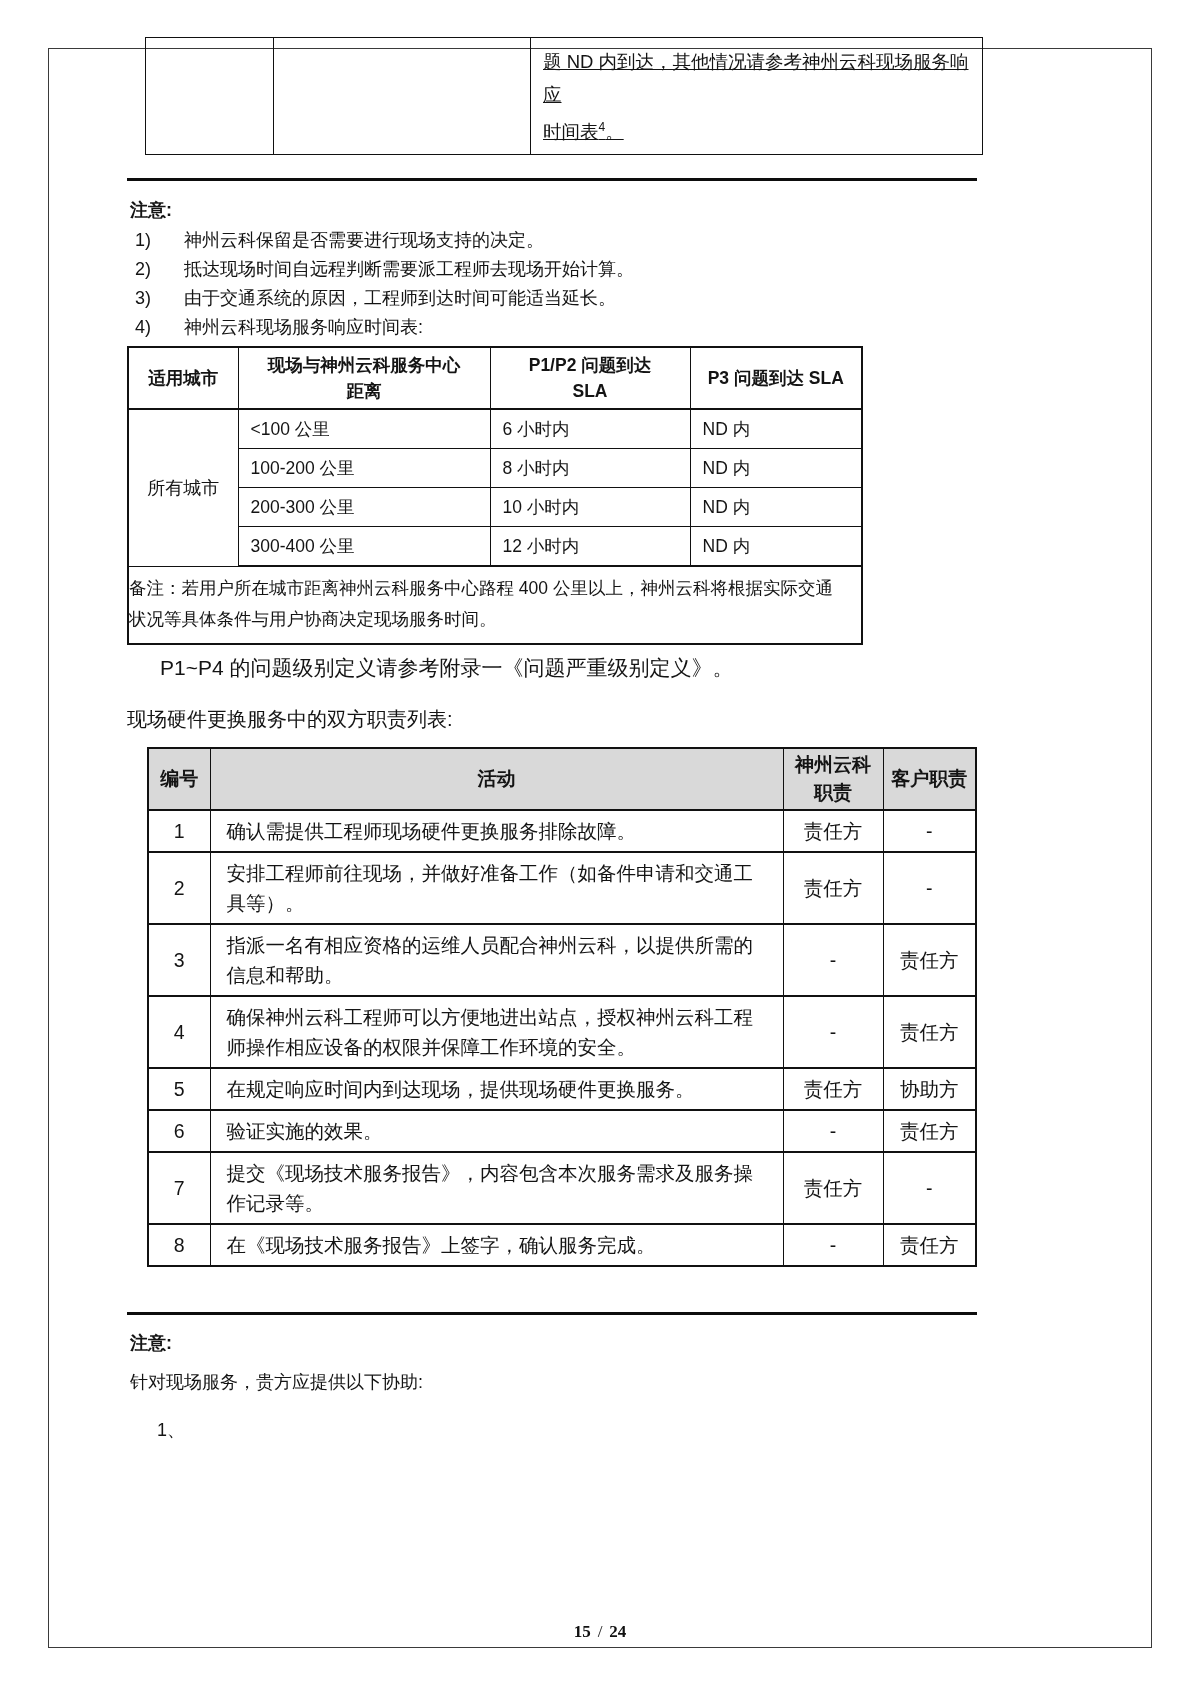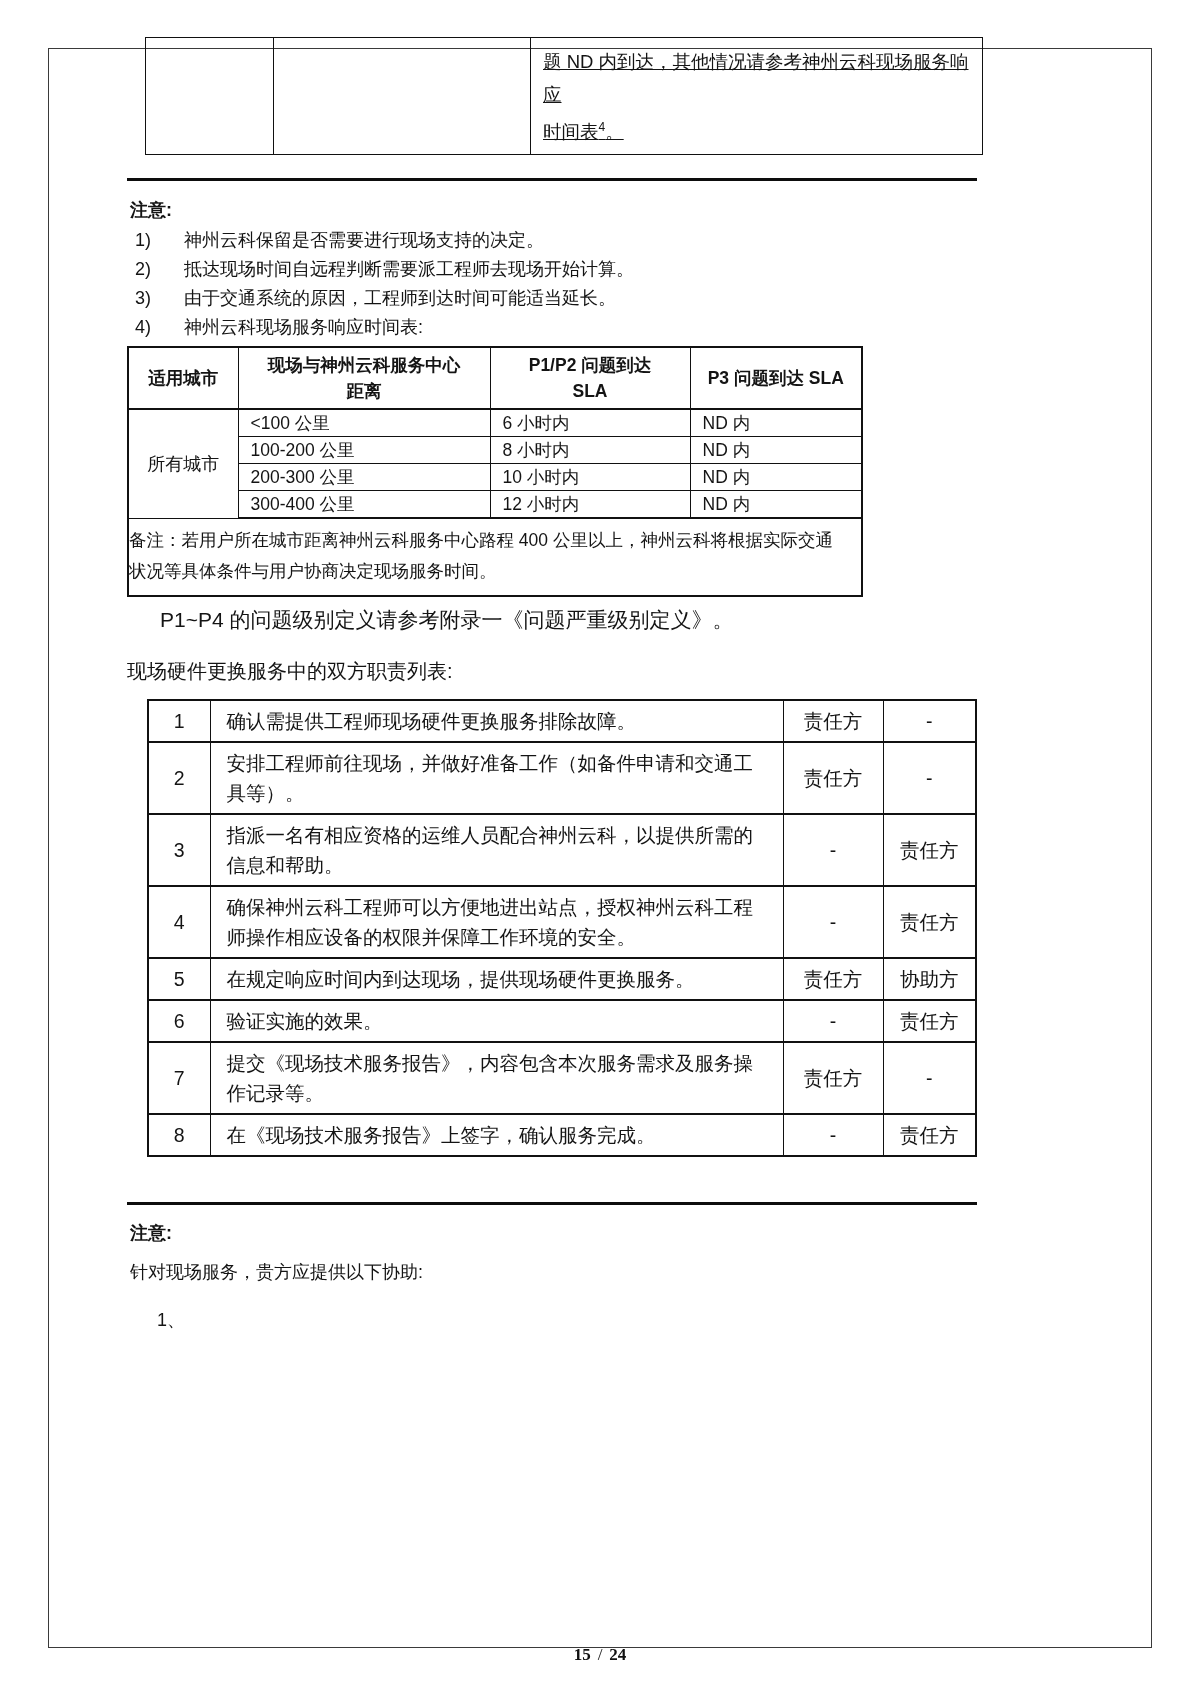--- a/index.html
+++ b/index.html
@@ -42,21 +42,21 @@
 
   
   .sla-table { margin-top:6px; width:736px; font-size:17.5px; }
   .sla-table th, .sla-table td { border:1px solid #111; }
   .sla-table th {
     font-weight:bold; text-align:center; vertical-align:middle;
     white-space:pre-line; line-height:26px; padding:4px 2px; height:57px;
     border-bottom:2px solid #111;
   }
   .sla-table .city { text-align:center; vertical-align:middle; font-size:18px; }
-  .sla-table td.val { padding:1px 12px; height:23px; vertical-align:middle; }
+  .sla-table td.val { padding:7px 12px; height:23px; vertical-align:middle; }
   .sla-table tr.lastrow td { border-bottom:2px solid #111; }
   .sla-table td.remark {
     padding:6px 12px 8px 0; line-height:31px; border:1.5px solid #111;
   }
   .sla-table { border:2px solid #111; }
 
   .p1p4-note { margin-left:33px; margin-top:9px; font-size:21px; }
 
   .section-heading { margin-top:24px; font-size:20px; }
 
@@ -79,21 +79,21 @@
   .resp-table td.act { padding:5px 17px 5px 16px; line-height:30px; }
   .resp-table td.role { text-align:center;margin-left:7px; }
 
   .note2-title { margin-top:16px; margin-left:3px; font-size:18px; font-weight:bold; }
   .note2-intro { margin-top:14px; margin-left:3px; font-size:18px; line-height:26px; }
   .assist-item { display:flex; margin-top:18px; font-size:18px; line-height:35px; }
   .assist-item .n { width:55px; flex:none; padding-left:30px; }
   .assist-item .t { width:745px; }
 
   .footer {
-    position:absolute; left:0; bottom:33px; width:100%; text-align:center;
+    position:absolute; left:0; bottom:56px; width:100%; text-align:center;
     font-family:"Liberation Serif","DejaVu Serif",serif;
     font-size:17px; font-weight:bold; color:#111;
   }
   .footer .sep { font-weight:normal; padding:0 7px; }
 </style>
 </head>
 <body>
 
 <div class="page-border"></div>
 
@@ -189,20 +189,27 @@
   <div class="section-heading">现场硬件更换服务中的双方职责列表:</div>
 
   <table class="resp-table">
     <colgroup>
         <col style="width:62px">
         <col style="width:573px">
         <col style="width:100px">
         <col>
       </colgroup>
     <tbody>
+        <tr>
+      <th>编号</th>
+      <th>活动</th>
+      <th>神州云科
+职责</th>
+      <th>客户职责</th>
+    </tr>
     <tr>
       <td class="num">1</td>
       <td class="act">确认需提供工程师现场硬件更换服务排除故障。</td>
       <td class="role">责任方</td>
       <td class="role">-</td>
     </tr>
     <tr>
       <td class="num">2</td>
       <td class="act">安排工程师前往现场，并做好准备工作（如备件申请和交通工具等）。</td>
       <td class="role">责任方</td>

